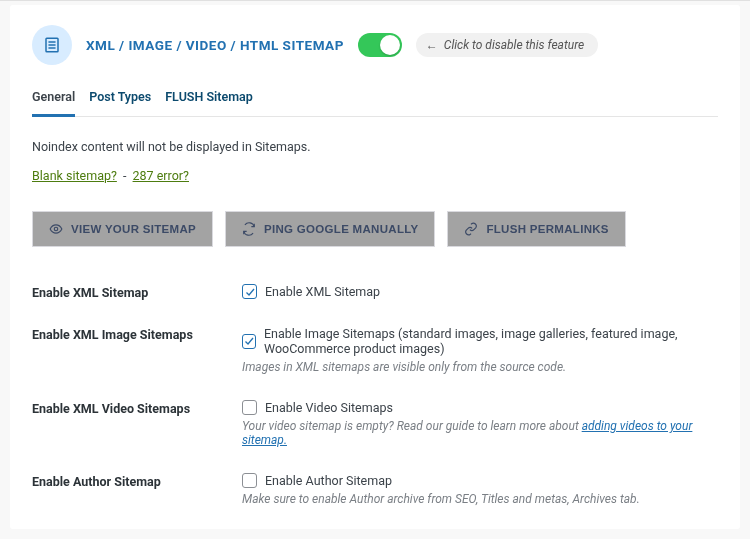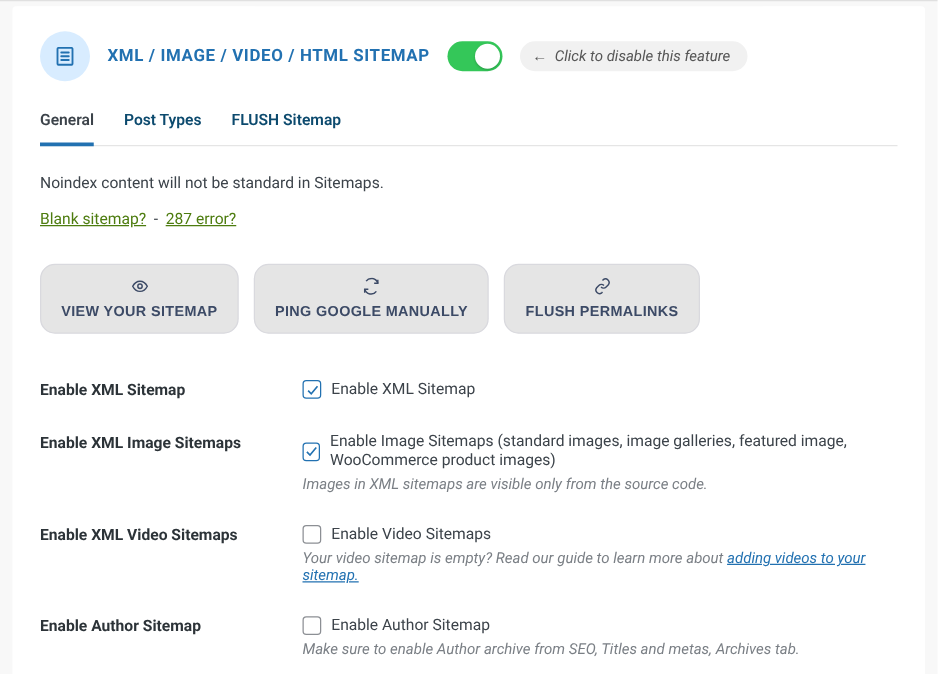--- a/index.html
+++ b/index.html
@@ -64,21 +64,21 @@
     background: #f1f1f1;
     color: #555;
     font-style: italic;
     font-size: 12px;
     padding: 5px 14px 5px 10px;
     border-radius: 18px;
   }
   .disable-hint .arrow { font-style: normal; font-weight: 600; }
   .tabs {
     display: flex;
-    gap: 24px;
+    gap: 14px;
     border-bottom: 1px solid #e5e5e5;
     margin-top: 4px;
   }
   .tab {
     padding: 6px 0 10px 0;
     font-size: 12.5px;
     font-weight: 600;
     color: #0c4a6e;
     cursor: pointer;
     border-bottom: 3px solid transparent;
@@ -100,29 +100,28 @@
   .action-row {
     display: flex;
     gap: 12px;
     margin: 22px 0 24px 0;
   }
   .action-btn {
     display: flex;
     align-items: center;
     gap: 8px;
     border: 1px solid #d9d9de;
-    background: #e5e5e5;
+    background: #a3a3a3;
     color: #3c4a66;
     padding: 10px 16px;
     font-size: 11.5px;
     font-weight: 700;
     letter-spacing: 0.3px;
-    border-radius: 12px;
+    border-radius: 0;
     cursor: pointer;
-    flex-direction: column;
   }
   .action-btn svg { width: 14px; height: 14px; stroke: #3c4a66; }
   .setting-row {
     display: flex;
     align-items: flex-start;
     padding: 13px 0;
   }
   .setting-label {
     width: 210px;
     font-weight: 700;
@@ -184,21 +183,21 @@
     </div>
   </div>
 
   <div class="tabs">
     <div class="tab active">General</div>
     <div class="tab">Post Types</div>
     <div class="tab">FLUSH Sitemap</div>
   </div>
 
   <div class="info-block">
-    <p>Noindex content will not be standard in Sitemaps.</p>
+    <p>Noindex content will not be displayed in Sitemaps.</p>
     <div class="links-row">
       <a href="#">Blank sitemap?</a>
       <span class="dash">-</span>
       <a href="#">287 error?</a>
     </div>
   </div>
 
   <div class="action-row">
     <button class="action-btn">
       <svg viewBox="0 0 24 24" fill="none" stroke-width="2">

